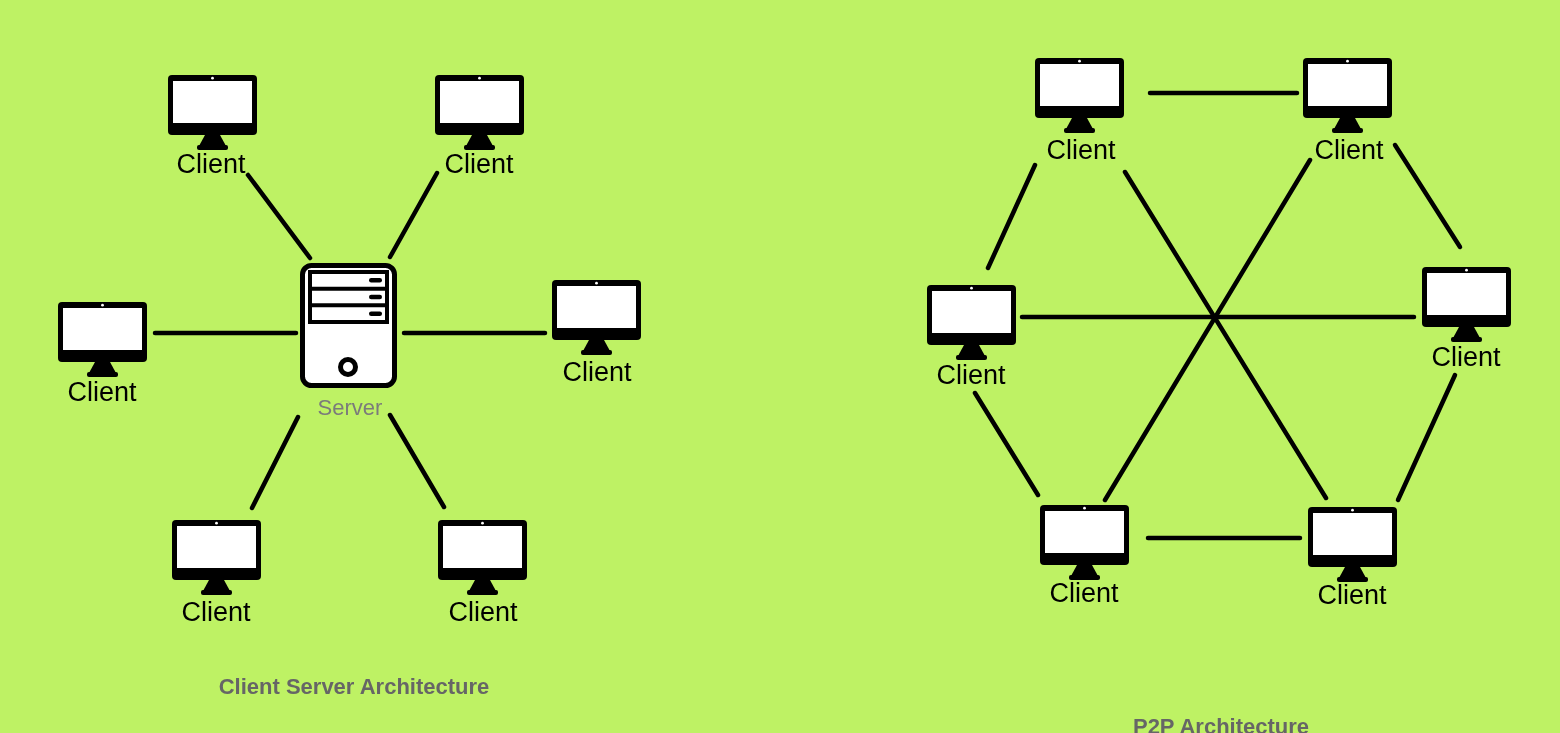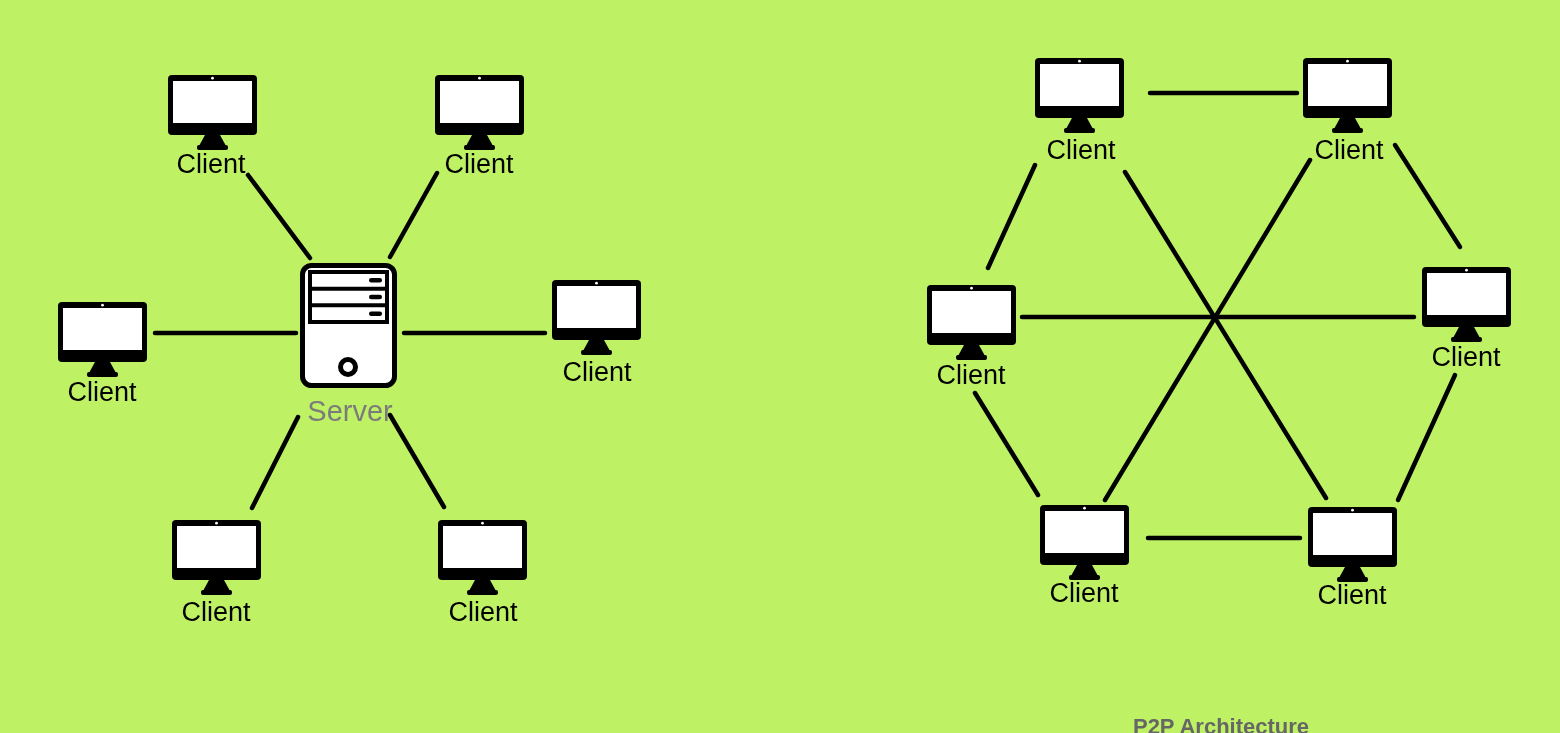--- a/index.html
+++ b/index.html
@@ -26,21 +26,21 @@
     position: absolute;
     transform: translateX(-50%);
     font-size: 27px;
     line-height: 1.05;
     color: #000000;
     white-space: nowrap;
   }
   .server-label {
     position: absolute;
     transform: translateX(-50%);
-    font-size: 29px;
+    font-size: 22px;
     line-height: 1.05;
     color: #7b7b7b;
     white-space: nowrap;
   }
   .diagram-title {
     position: absolute;
     transform: translateX(-50%);
     font-size: 22px;
     font-weight: bold;
     line-height: 1.15;
@@ -119,15 +119,16 @@
   <div class="node-label" style="left:483px; top:598px;">Client</div>
   <div class="server-label" style="left:350px; top:396px;">Server</div>
 
   <div class="node-label" style="left:1081px; top:136px;">Client</div>
   <div class="node-label" style="left:1349px; top:136px;">Client</div>
   <div class="node-label" style="left:971px;  top:361px;">Client</div>
   <div class="node-label" style="left:1466px; top:343px;">Client</div>
   <div class="node-label" style="left:1084px; top:579px;">Client</div>
   <div class="node-label" style="left:1352px; top:581px;">Client</div>
 
+  <div class="diagram-title" style="left:354px;  top:674px;">Client Server Architecture</div>
   <div class="diagram-title" style="left:1221px; top:714px;">P2P Architecture</div>
 
 </div>
 
 </body></html>

